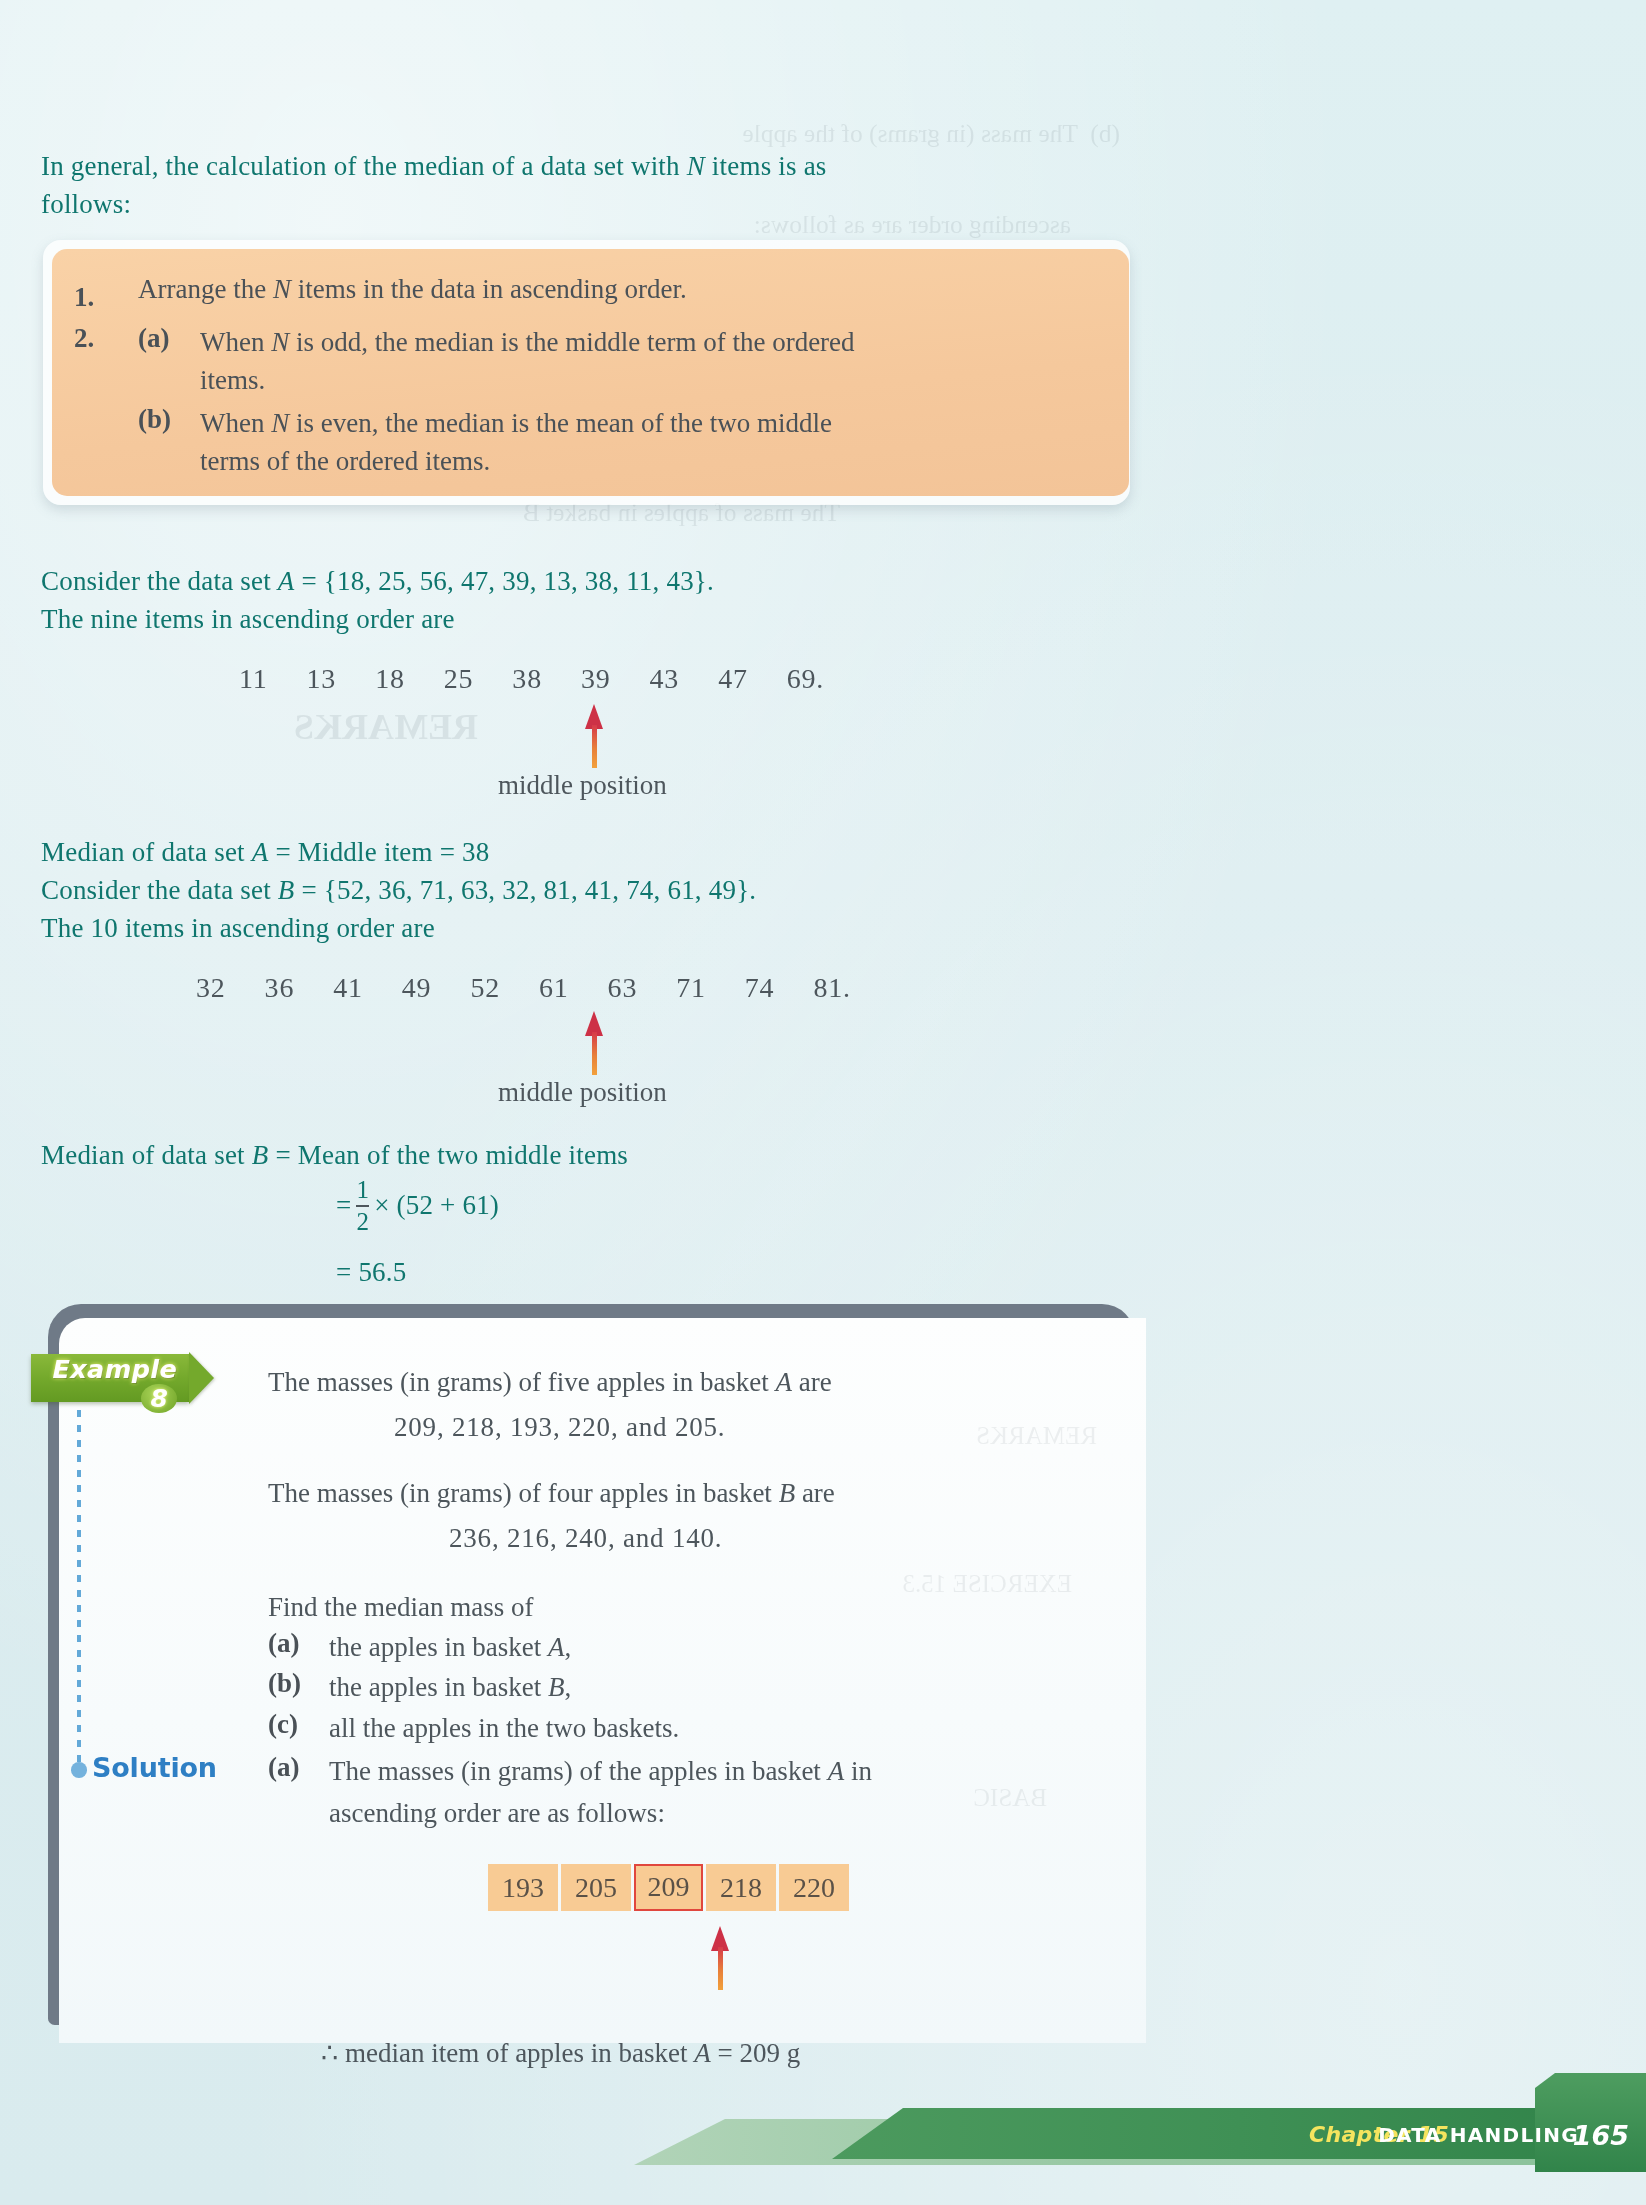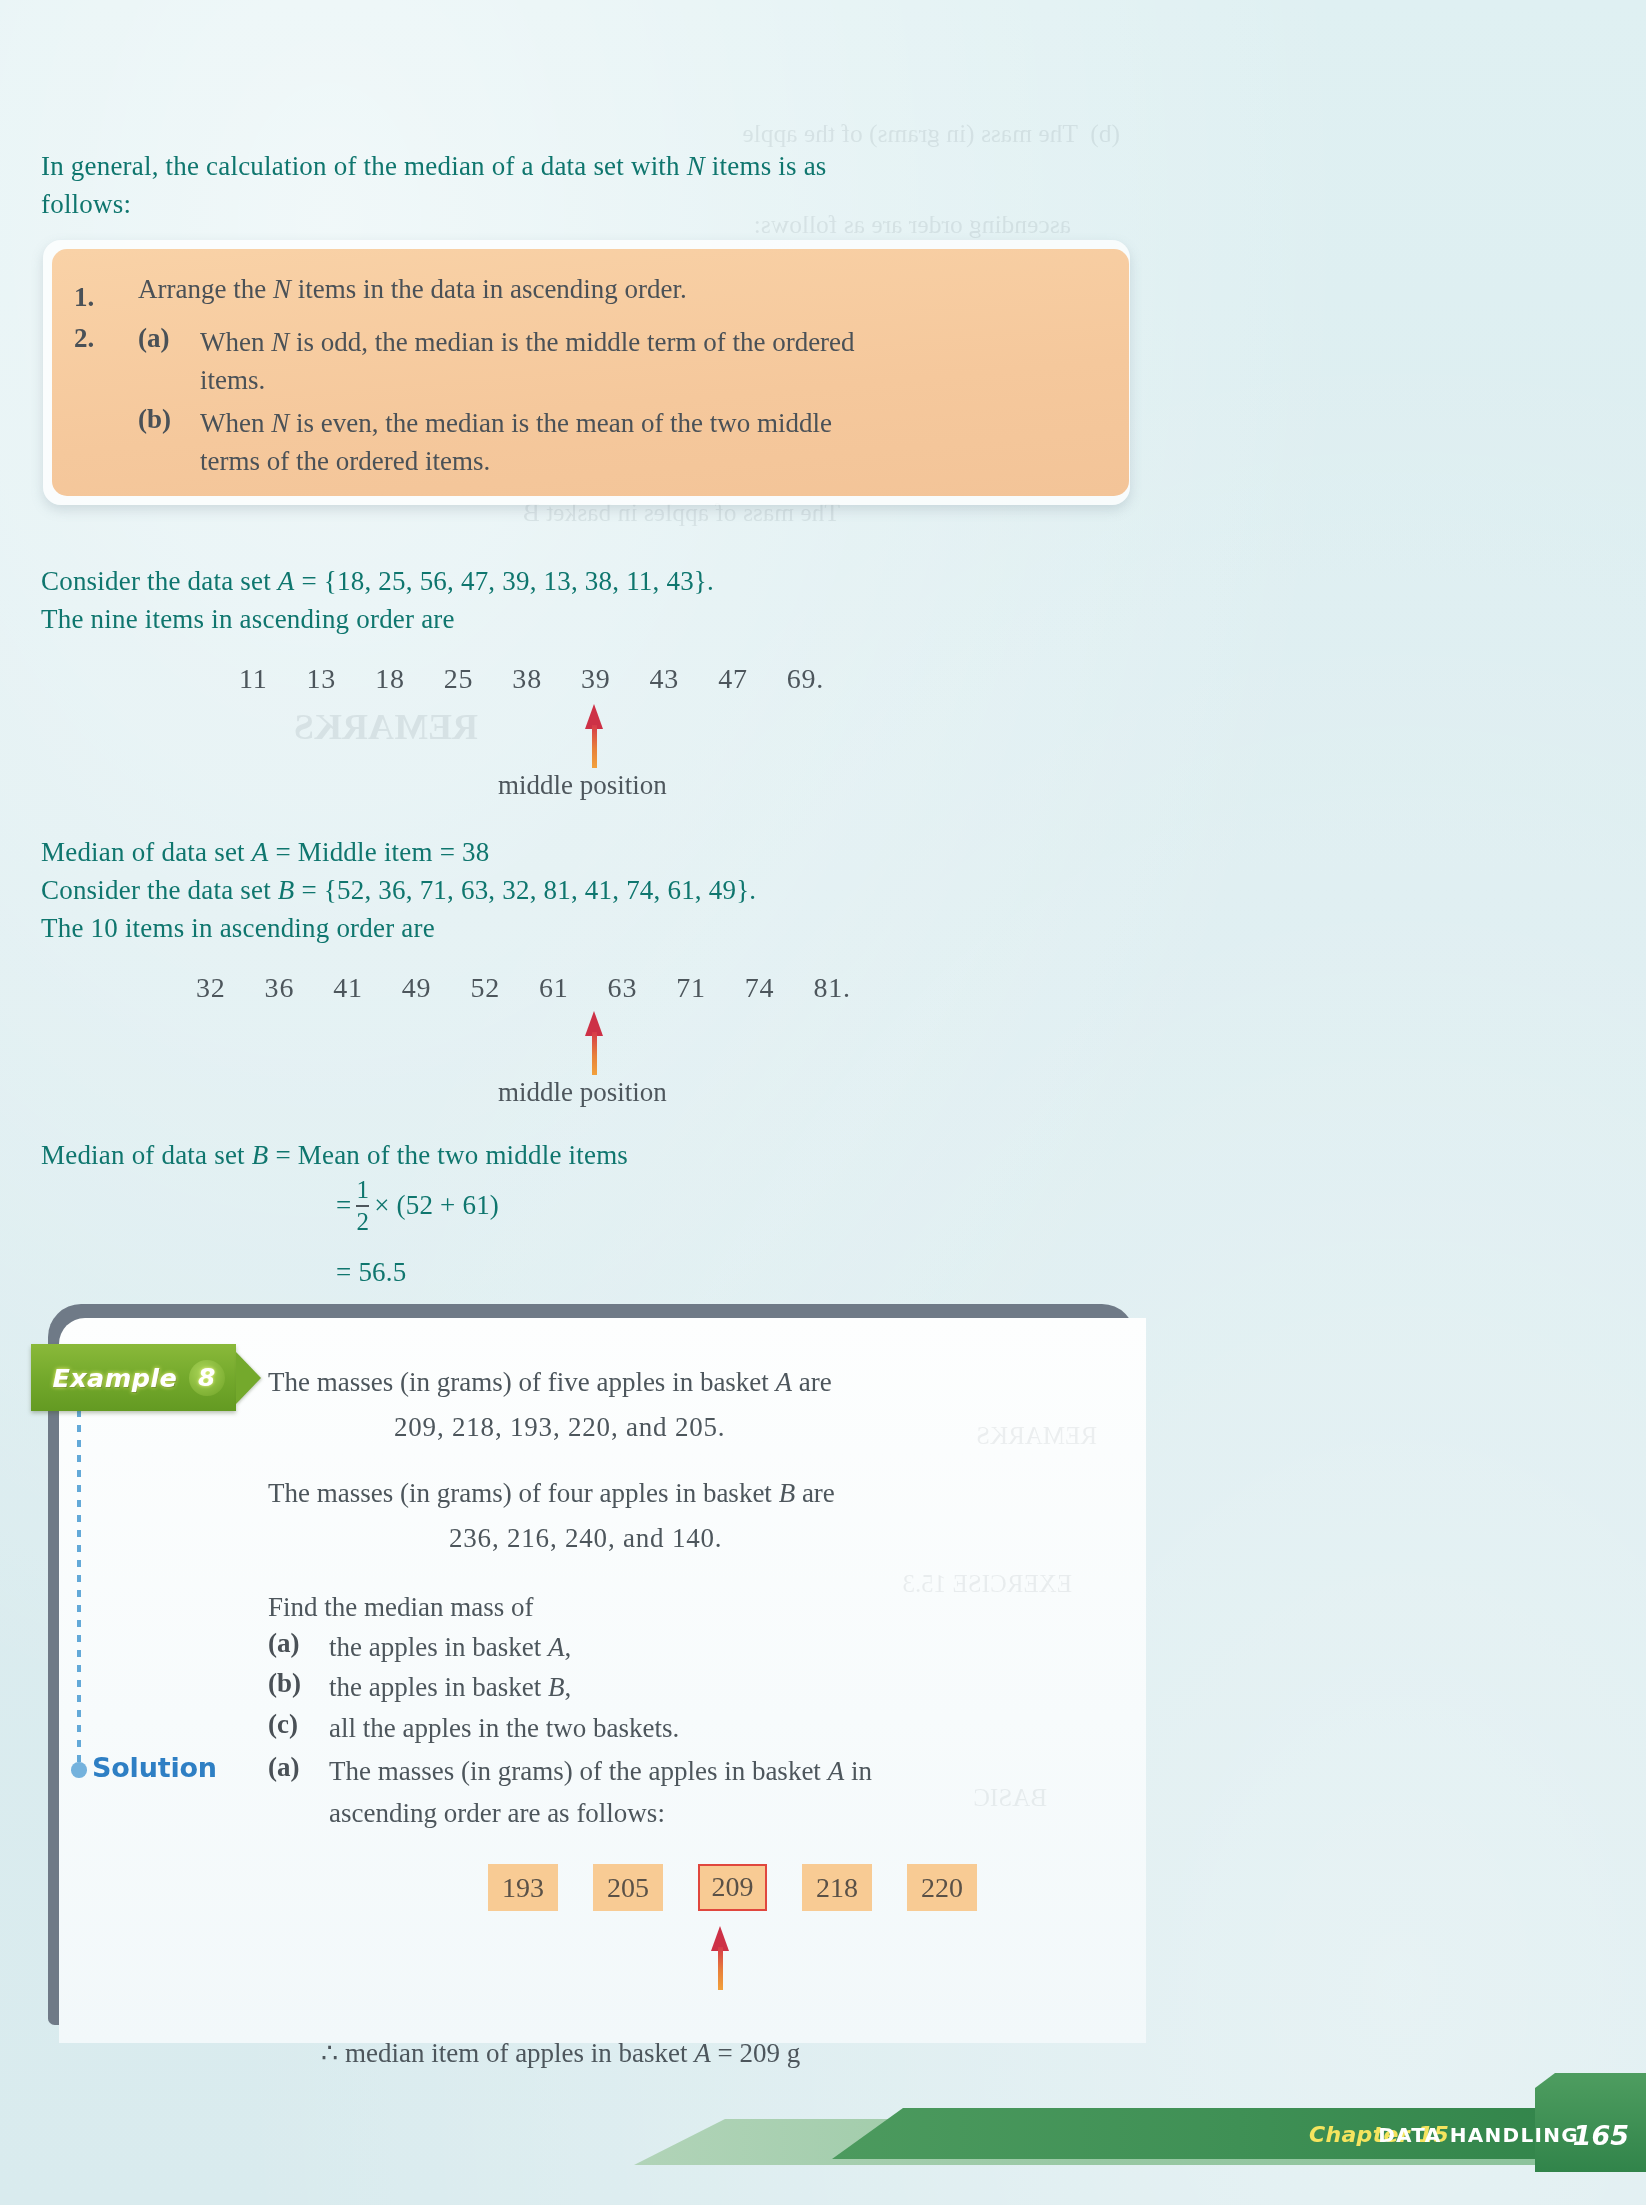--- a/index.html
+++ b/index.html
@@ -190,26 +190,27 @@
   .ex-tag {
     position: absolute;
     left: 31px;
     top: 1351px;
     height: 53px;
     z-index: 9;
     display: flex;
     align-items: center;
   }
   .ex-tag-body {
-    height: 67px;
+    height: 48px;
     background: linear-gradient(180deg, #8ab93a 0%, #74a92c 50%, #639a22 100%);
     display: flex;
-    align-items: center;
+    align-items: flex-end;
     padding: 0 11.5px 0 21.4px;
     box-shadow: 0 2.5px 4.1px rgba(60,80,40,0.35);
+    flex-direction: column;
   }
   .ex-tag-point {
     width: 0; height: 0;
     border-top: 26px solid transparent;
     border-bottom: 26px solid transparent;
     border-left: 25px solid #74a92c;
     filter: drop-shadow(1.6px 1.6px 1.6px rgba(60,80,40,0.3));
   }
   .ex-tag-text {
     font-family: "DejaVu Sans", sans-serif;
@@ -274,21 +275,21 @@
   }
   .ex-lbl {
     position: absolute;
     font-size: 27px;
     font-weight: bold;
     color: #4a5157;
     z-index: 8;
   }
 
   
-  .chip-row { position: absolute; display: flex; gap: 35px; z-index: 8; padding-left: 8px; }
+  .chip-row { position: absolute; display: flex; gap: 3px; z-index: 8; padding-left: 8px; }
   .chip {
     background: #f8cb94;
     color: #5a5147;
     font-size: 28px;
     padding: 6.6px 14px 7.4px 14px;
     font-family: "Liberation Serif", serif;
     line-height: 33px;
   }
   .chip.highlight {
     border: 2.5px solid #e0473e;

